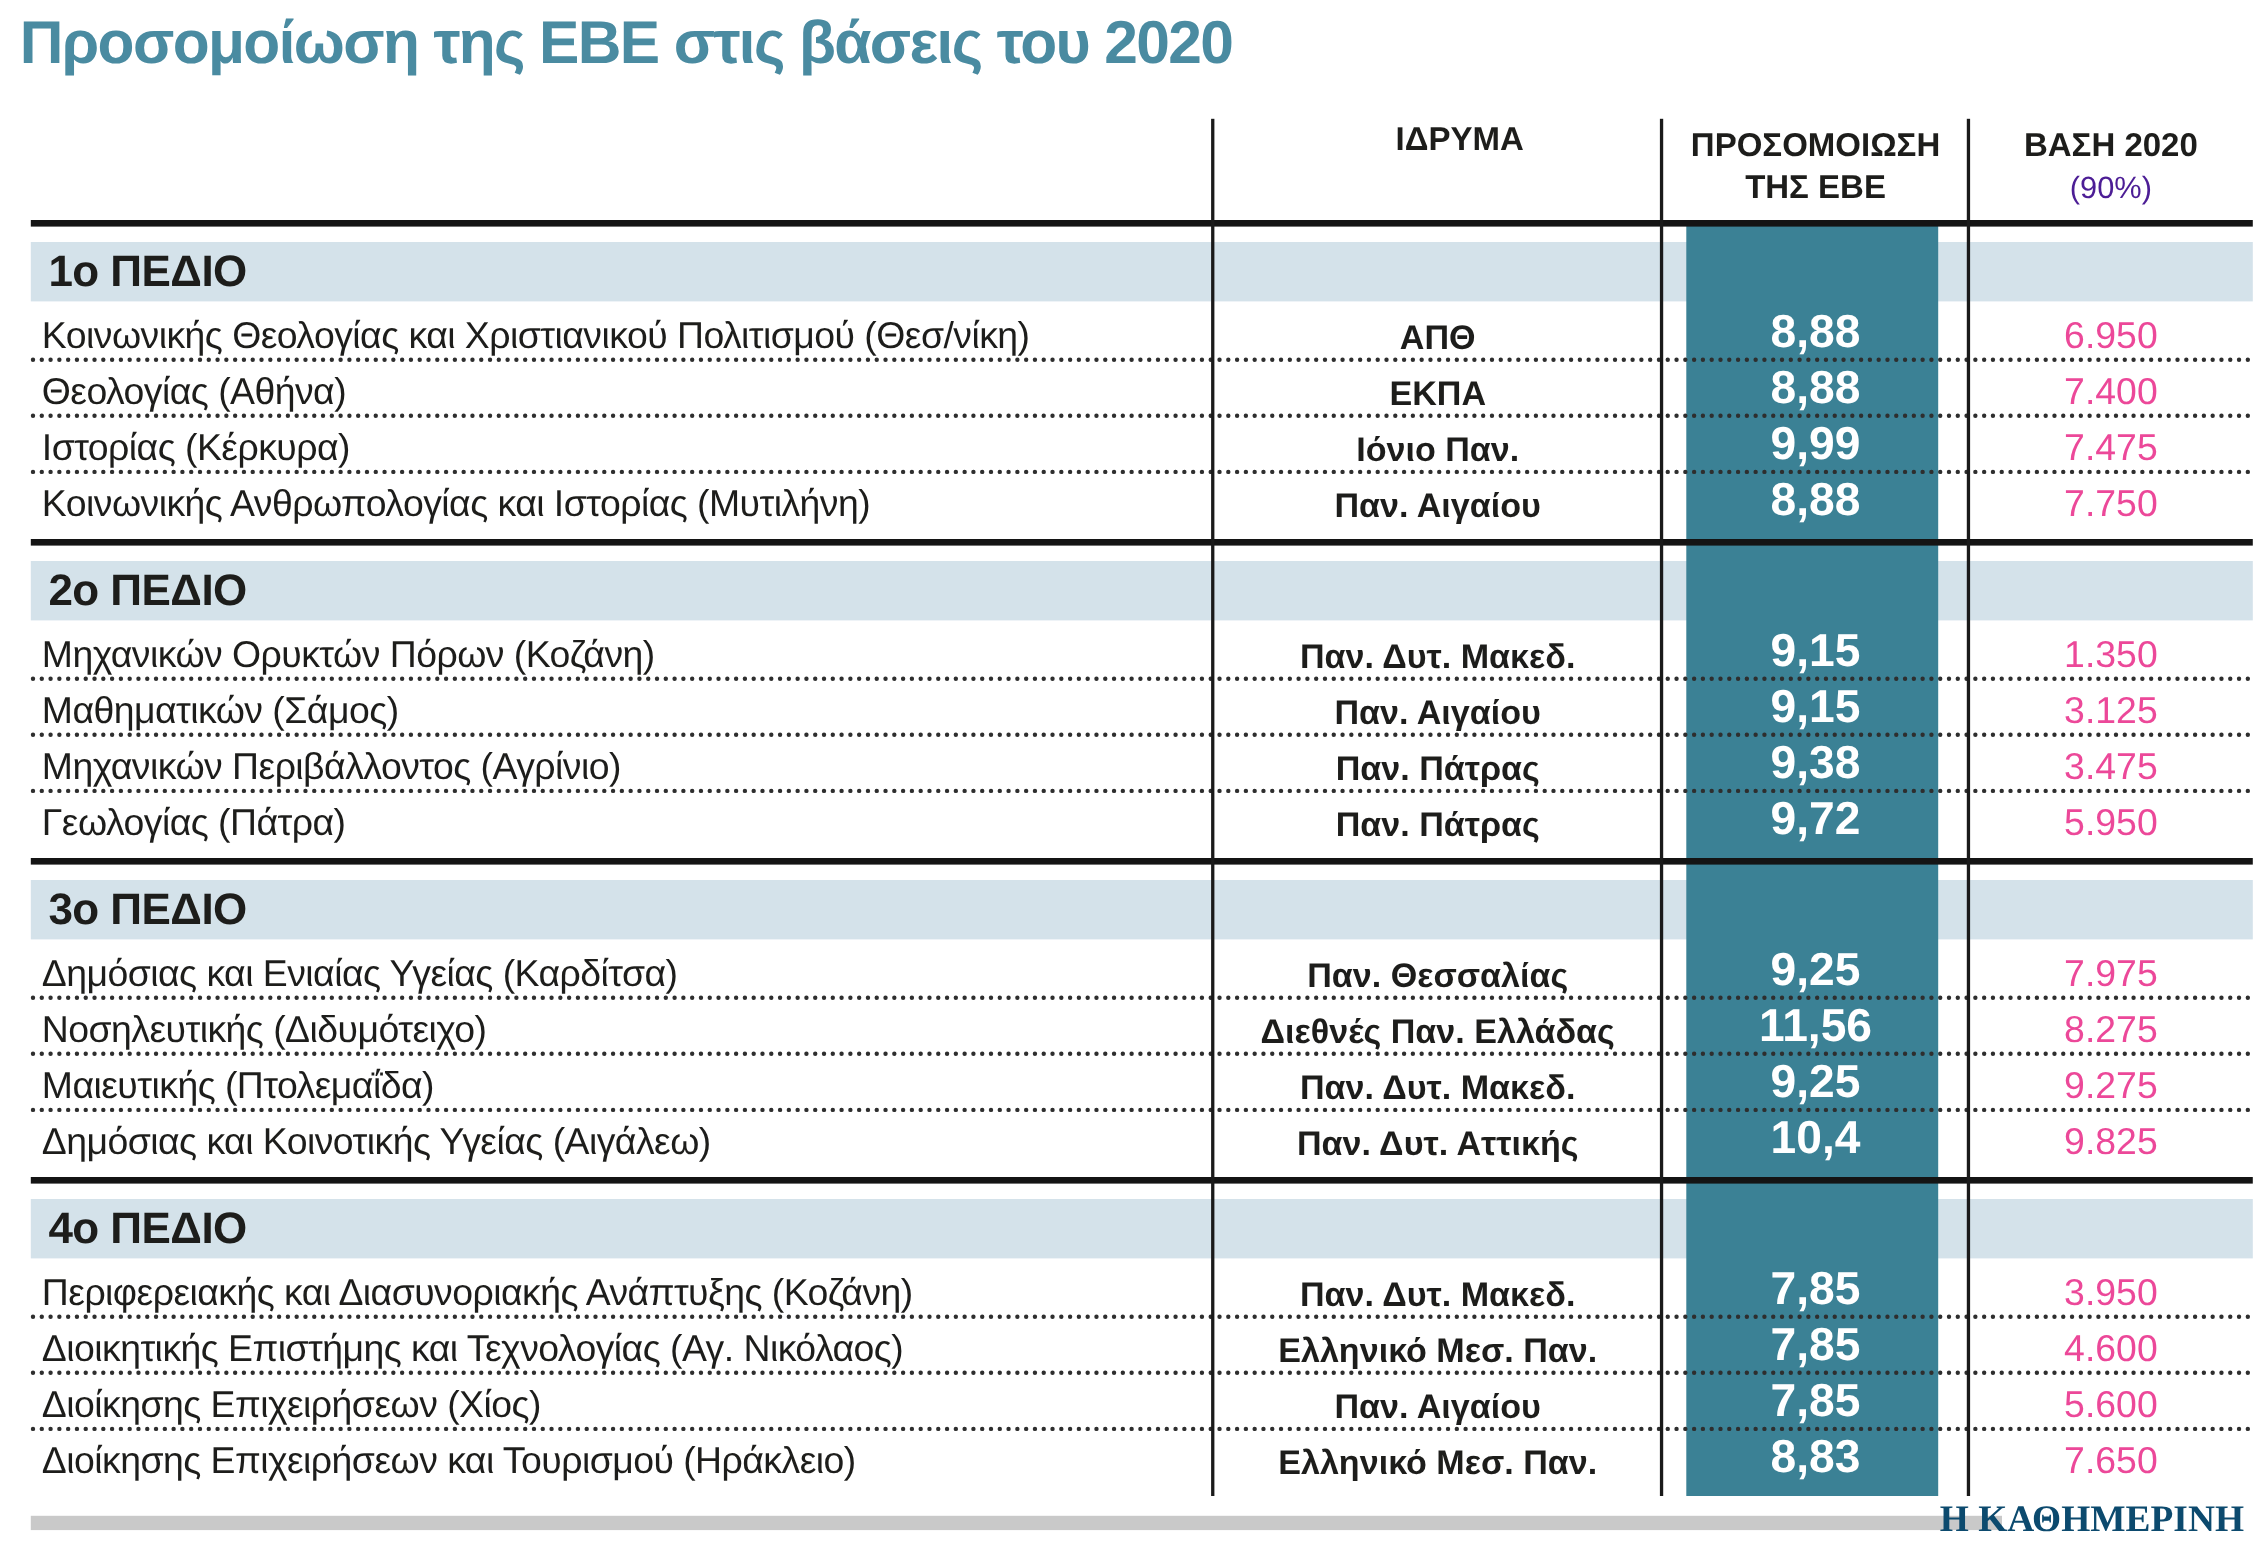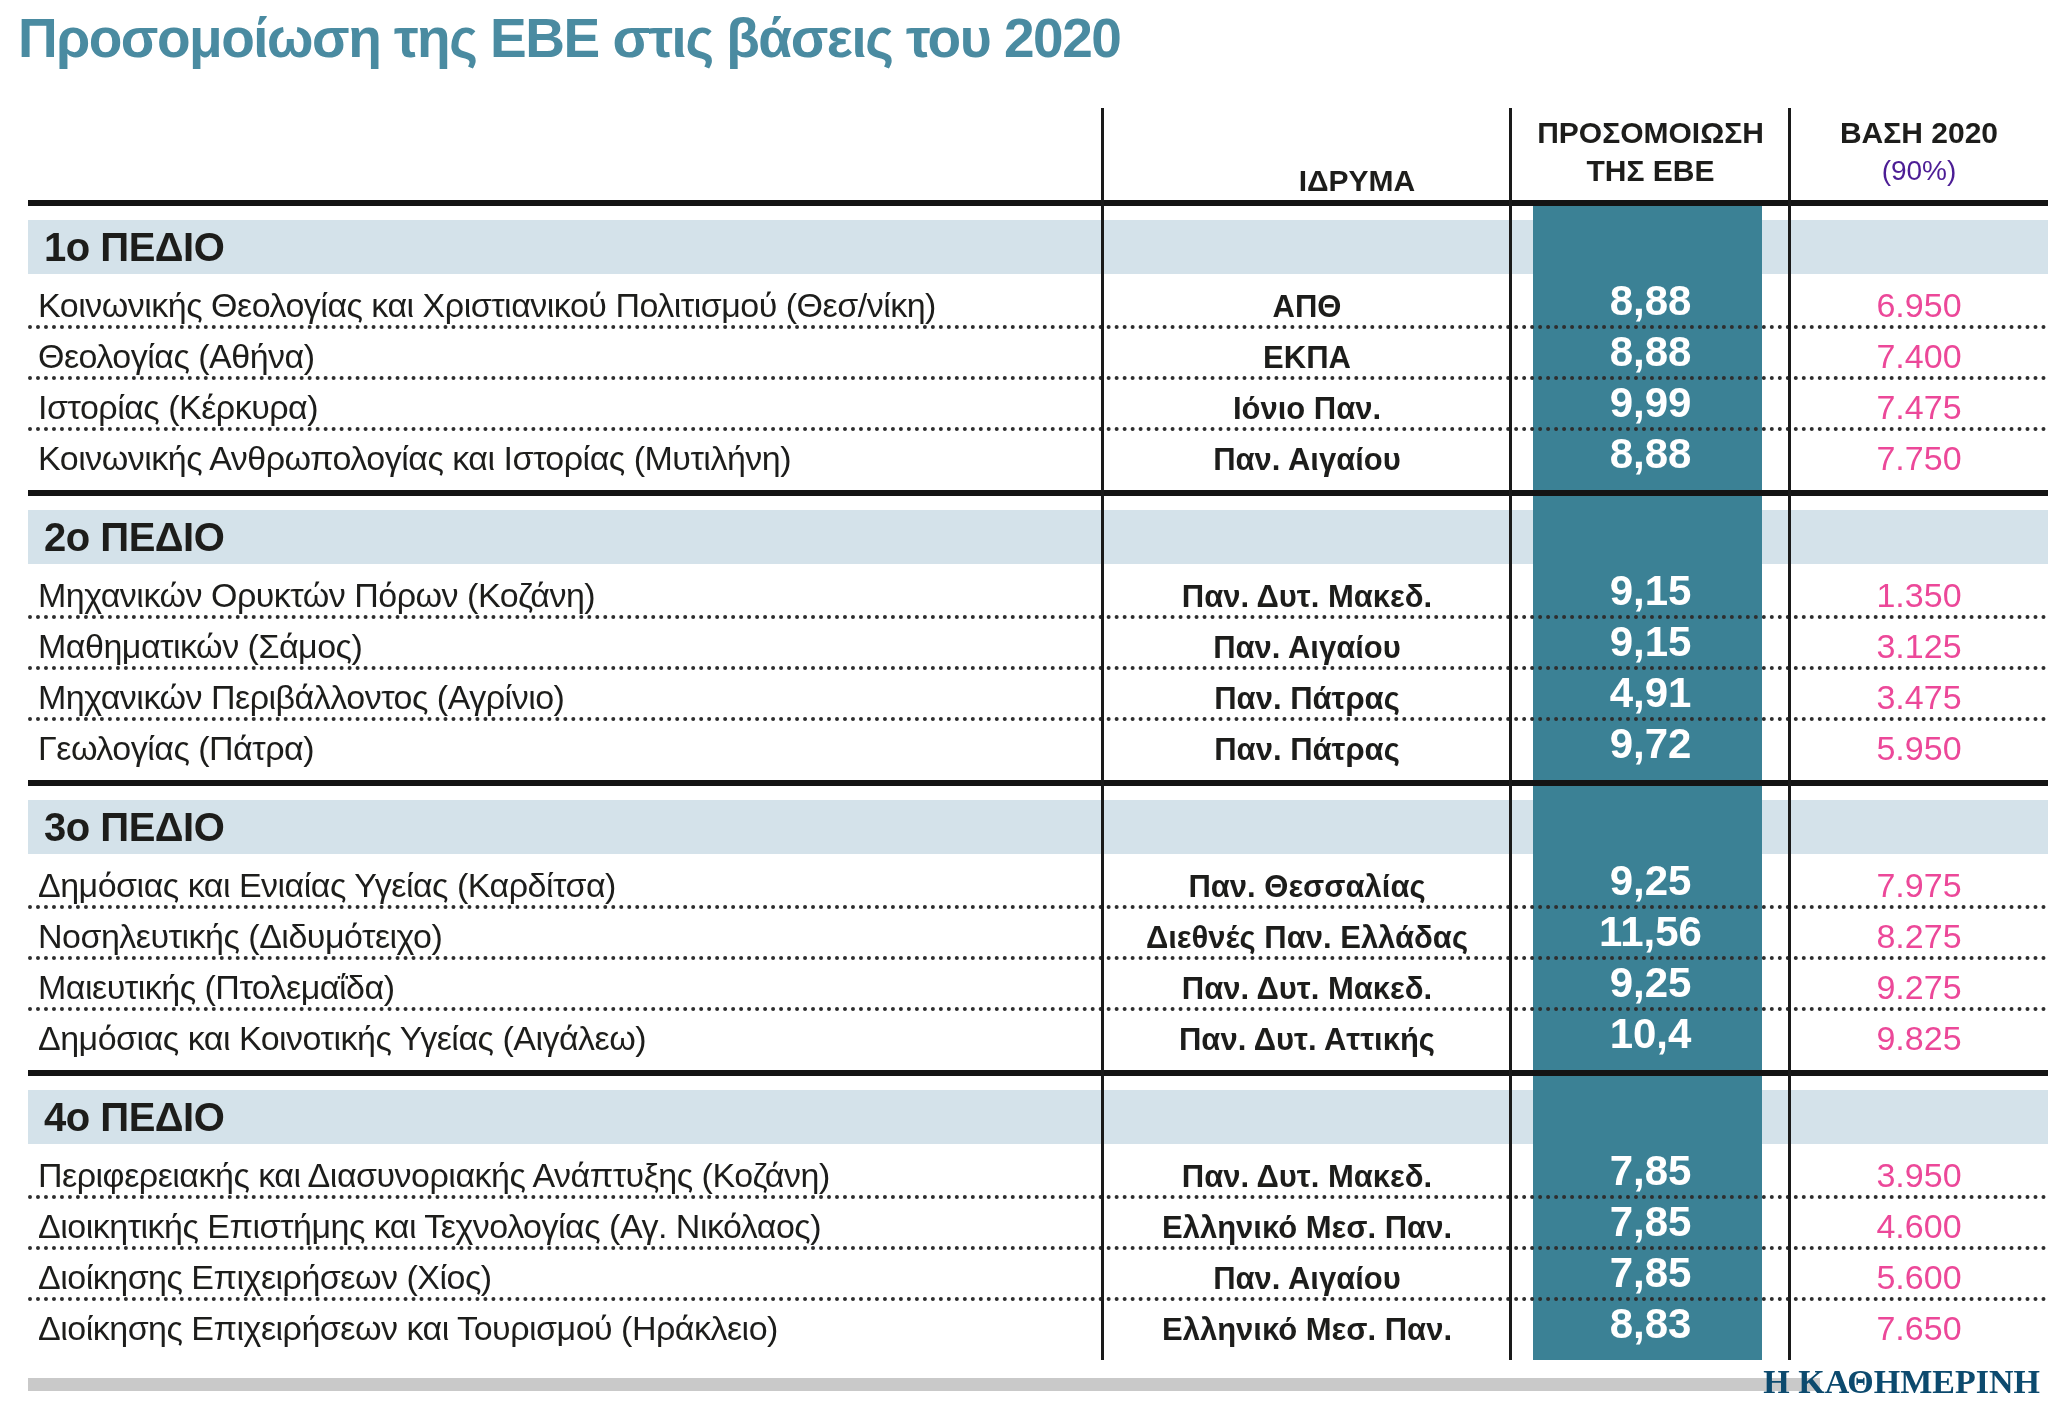--- a/index.html
+++ b/index.html
@@ -24,21 +24,21 @@
 
   
 
   .thead{position:relative;height:92px;}
   .h{
     position:absolute;top:0;height:92px;
     display:flex;flex-direction:column;justify-content:flex-start;
     text-align:center;font-weight:bold;font-size:30px;line-height:38px;
     padding-top:6px;box-sizing:border-box;
   }
-  .h-inst{left:1125px;width:408px;justify-content:flex-end;padding-top:0;}
+  .h-inst{left:1095px;width:408px;justify-content:flex-start;padding-top:0;}
   .h-sim {left:1483px;width:279px;}
   .h-base{left:1762px;width:258px;}
   .h .sub{font-weight:normal;font-size:28px;color:#4c1d95;}
 
   
   .teal-band{
     position:absolute;left:1505px;top:92px;width:229px;height:1160px;
     background:#3b8195;z-index:1;
   }
 
@@ -162,21 +162,21 @@
   <div class="row">
     <div class="c c-dept">Μαθηματικών (Σάμος)</div>
     <div class="c c-inst">Παν. Αιγαίου</div>
     <div class="c c-sim">9,15</div>
     <div class="c c-base">3.125</div>
   </div>
 
   <div class="row">
     <div class="c c-dept">Μηχανικών Περιβάλλοντος  (Αγρίνιο)</div>
     <div class="c c-inst">Παν. Πάτρας</div>
-    <div class="c c-sim">4,91</div>
+    <div class="c c-sim">9,38</div>
     <div class="c c-base">3.475</div>
   </div>
 
   <div class="row">
     <div class="c c-dept">Γεωλογίας (Πάτρα)</div>
     <div class="c c-inst">Παν. Πάτρας</div>
     <div class="c c-sim">9,72</div>
     <div class="c c-base">5.950</div>
   </div>
 </div>

